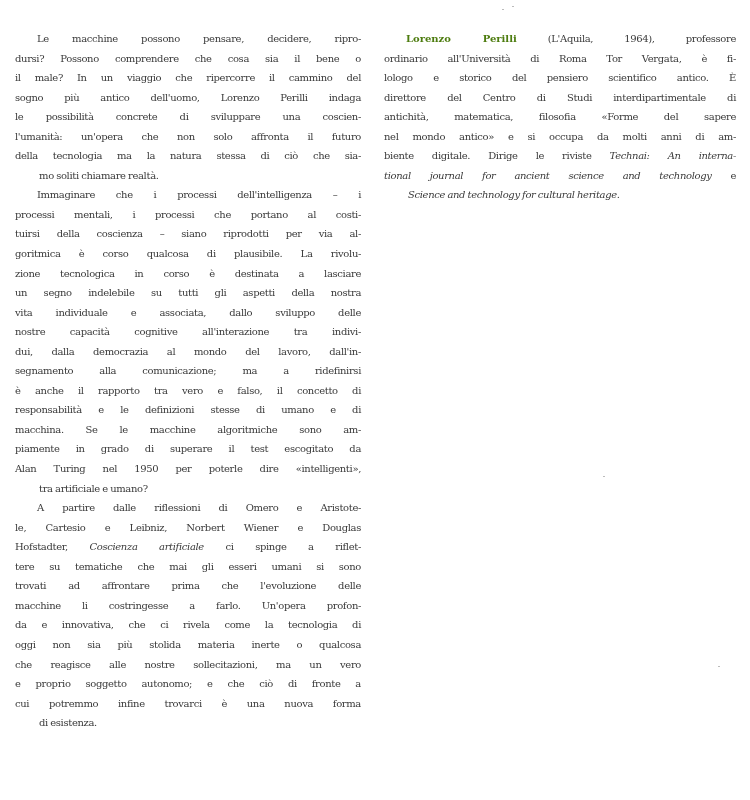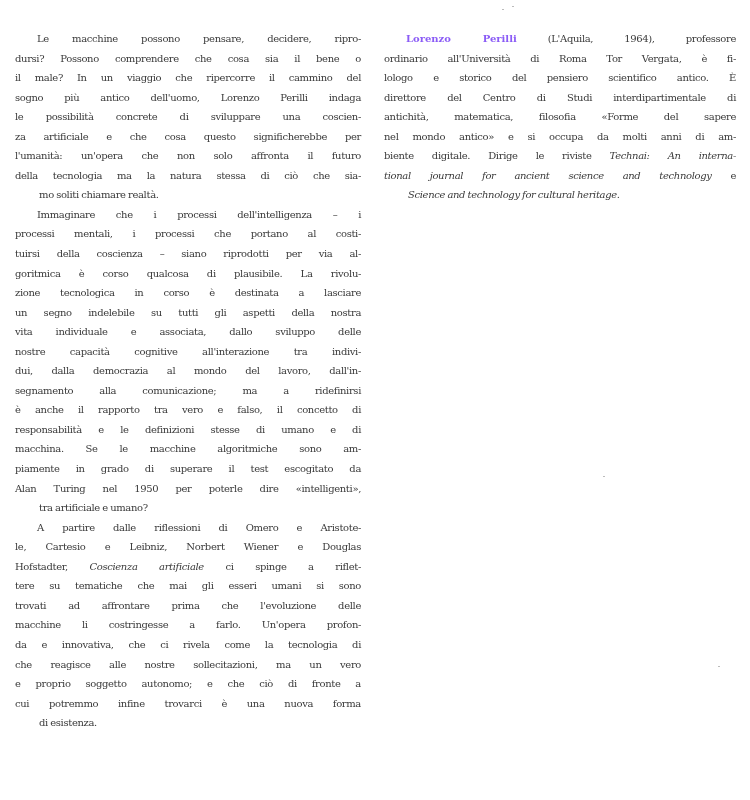--- a/index.html
+++ b/index.html
@@ -11,35 +11,34 @@
     line-height: 19.55px;
     color: #3a3a3a;
     letter-spacing: -0.35px;
     word-spacing: -0.5px;
   }
   .col-left { left: 15px; top: 29px; width: 346px; }
   .col-right { left: 384px; top: 29px; width: 352px; }
   .line { display: block; white-space: nowrap; text-align: justify; text-align-last: justify; height: 19.55px; }
   .line.last { text-align-last: left; margin-left: 24px; }
   .indent { padding-left: 22px; }
-  .bold { font-weight: bold; color: #8b5cf6; letter-spacing: 0px; }
+  .bold { font-weight: bold; color: #4d7c0f; letter-spacing: 0px; }
   .ital { font-style: italic; }
   .speck { position: absolute; width: 2px; height: 1px; background: #bbb; }
 </style>
 </head>
 <body>
 
 <div class="col col-left" id="left-col">
     <div>
       <span class="line indent"><span>Le macchine possono pensare, decidere, ripro-</span></span>
       <span class="line"><span>dursi? Possono comprendere che cosa sia il bene o</span></span>
       <span class="line"><span>il male? In un viaggio che ripercorre il cammino del</span></span>
       <span class="line"><span>sogno più antico dell'uomo, Lorenzo Perilli indaga</span></span>
       <span class="line"><span>le possibilità concrete di sviluppare una coscien-</span></span>
-      <span class="line"><span>za artificiale e che cosa questo significherebbe per</span></span>
       <span class="line"><span>l'umanità: un'opera che non solo affronta il futuro</span></span>
       <span class="line"><span>della tecnologia ma la natura stessa di ciò che sia-</span></span>
       <span class="line last"><span>mo soliti chiamare realtà.</span></span>
     </div>
     <div>
       <span class="line indent"><span>Immaginare che i processi dell'intelligenza – i</span></span>
       <span class="line"><span>processi mentali, i processi che portano al costi-</span></span>
       <span class="line"><span>tuirsi della coscienza – siano riprodotti per via al-</span></span>
       <span class="line"><span>goritmica è corso qualcosa di plausibile. La rivolu-</span></span>
       <span class="line"><span>zione tecnologica in corso è destinata a lasciare</span></span>
@@ -56,20 +55,21 @@
       <span class="line last"><span>tra artificiale e umano?</span></span>
     </div>
     <div>
       <span class="line indent"><span>A partire dalle riflessioni di Omero e Aristote-</span></span>
       <span class="line"><span>le, Cartesio e Leibniz, Norbert Wiener e Douglas</span></span>
       <span class="line"><span>Hofstadter, </span><span class="ital">Coscienza artificiale</span><span> ci spinge a riflet-</span></span>
       <span class="line"><span>tere su tematiche che mai gli esseri umani si sono</span></span>
       <span class="line"><span>trovati ad affrontare prima che l'evoluzione delle</span></span>
       <span class="line"><span>macchine li costringesse a farlo. Un'opera profon-</span></span>
       <span class="line"><span>da e innovativa, che ci rivela come la tecnologia di</span></span>
+      <span class="line"><span>oggi non sia più stolida materia inerte o qualcosa</span></span>
       <span class="line"><span>che reagisce alle nostre sollecitazioni, ma un vero</span></span>
       <span class="line"><span>e proprio soggetto autonomo; e che ciò di fronte a</span></span>
       <span class="line"><span>cui potremmo infine trovarci è una nuova forma</span></span>
       <span class="line last"><span>di esistenza.</span></span>
     </div>
   </div>
 <div class="col col-right" id="right-col">
     <div>
       <span class="line indent"><span class="bold">Lorenzo Perilli</span><span> (L'Aquila, 1964), professore</span></span>
       <span class="line"><span>ordinario all'Università di Roma Tor Vergata, è fi-</span></span>

